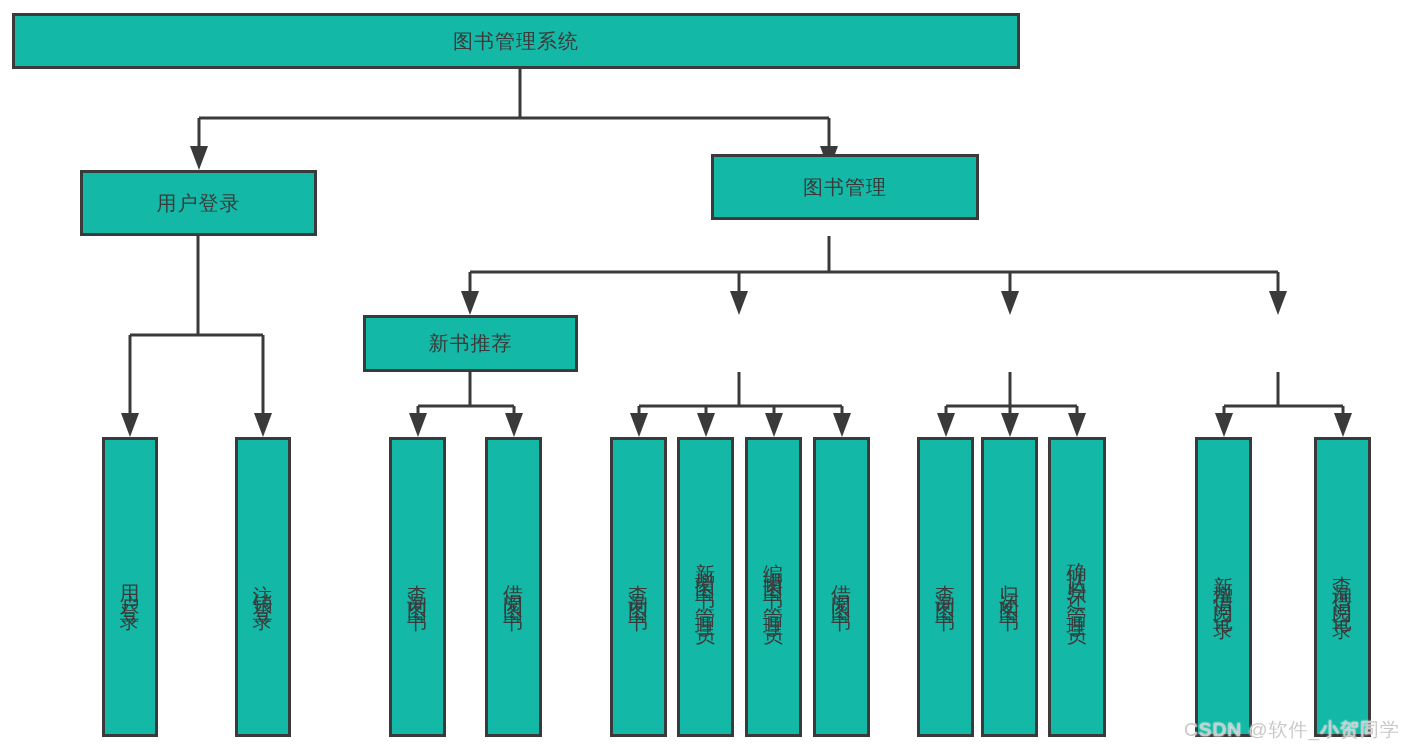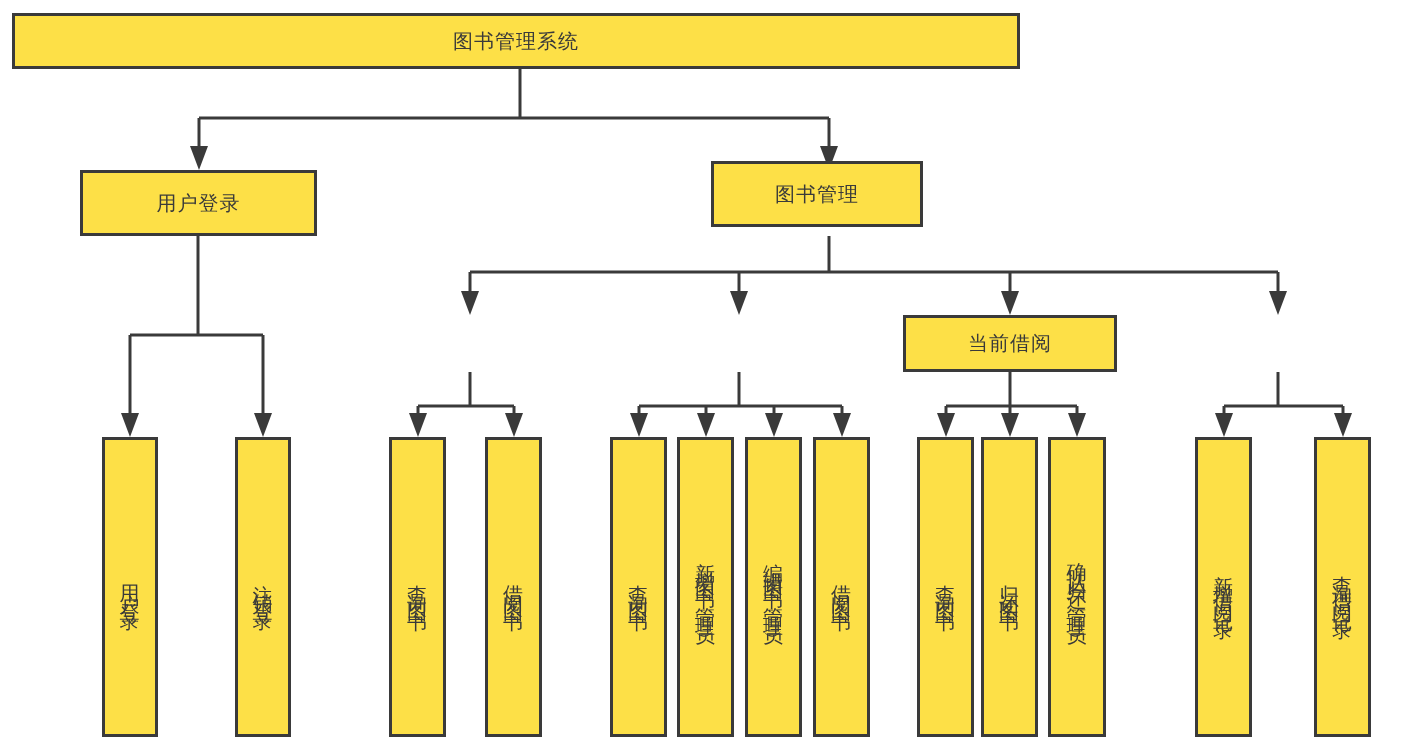--- a/index.html
+++ b/index.html
@@ -17,21 +17,21 @@
   }
   svg.connectors {
     position: absolute;
     left: 0;
     top: 0;
     z-index: 1;
   }
   .node {
     position: absolute;
     box-sizing: border-box;
-    background: #fde047;
+    background: #14b8a6;
     border: 3px solid #3a3a3a;
     display: flex;
     align-items: center;
     justify-content: center;
     color: #3a3a3a;
     z-index: 2;
   }
   .node.h span {
     font-size: 20px;
     letter-spacing: 1px;
@@ -130,26 +130,26 @@
       </g>
     </svg>
 
   <div class="node h" style="left:12px; top:13px; width:1008px; height:56px">
     <span>图书管理系统</span>
   </div>
 
   <div class="node h" style="left:80px; top:170px; width:237px; height:66px">
     <span>用户登录</span>
   </div>
-  <div class="node h" style="left:711px; top:161px; width:212px; height:66px">
+  <div class="node h" style="left:711px; top:154px; width:268px; height:66px">
     <span>图书管理</span>
   </div>
 
-  <div class="node h" style="left:903px; top:315px; width:214px; height:57px">
-    <span>当前借阅</span>
+  <div class="node h" style="left:363px; top:315px; width:215px; height:57px">
+    <span>新书推荐</span>
   </div>
 
   <div class="node v" style="left:102px; top:437px; width:56px; height:300px">
     <span>用户登录</span>
   </div>
   <div class="node v" style="left:235px; top:437px; width:56px; height:300px">
     <span>注销登录</span>
   </div>
 
   <div class="node v" style="left:389px; top:437px; width:57px; height:300px">
@@ -182,13 +182,14 @@
     <span>确认归还（管理员）</span>
   </div>
 
   <div class="node v" style="left:1195px; top:437px; width:57px; height:300px">
     <span>新增借阅记录</span>
   </div>
   <div class="node v" style="left:1314px; top:437px; width:57px; height:300px">
     <span>查询借阅记录</span>
   </div>
 
+  <div class="watermark">CSDN @软件_小贺同学</div>
 </div>
 
 </body></html>

